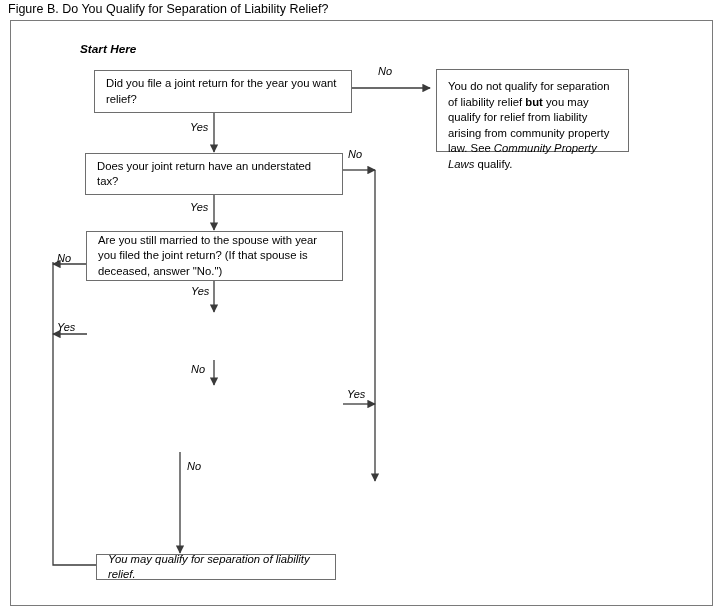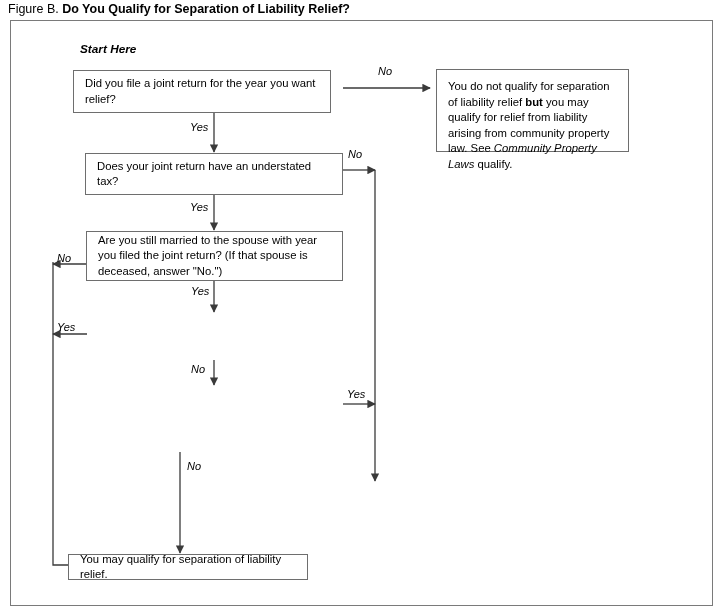--- a/index.html
+++ b/index.html
@@ -17,21 +17,21 @@
 
   
   #figure-title {
     position: absolute;
     left: 8px; top: 1px;
     font-size: 12.5px;
     line-height: 16px;
     white-space: nowrap;
   }
   #figure-title .fig-label { font-weight: normal; }
-  #figure-title .fig-question { font-weight: bold; }
+  #figure-title .fig-question { font-weight: normal; }
 
   
   #chart-frame {
     position: absolute;
     left: 10px; top: 20px;
     width: 703px; height: 586px;
     border: 1px solid #7a7a7a;
     background: #ffffff;
   }
 
@@ -124,40 +124,40 @@
 
       <path d="M 343 404 L 375 404" marker-end="url(#arrow)"></path>
 
       <path d="M 180 452 L 180 553" marker-end="url(#arrow)"></path>
 
     </g>
   </svg>
 
   <div id="start-here">Start Here</div>
 
-  <div class="node center-v" style="left:73px; top:70px; width:258px; height:43px;">
+  <div class="node center-v" style="left:94px; top:70px; width:258px; height:43px;">
     <span>Did you file a joint return for the year you want relief?</span>
   </div>
 
   <div class="node center-v" style="left:85px; top:153px; width:258px; height:42px;">
     <span>Does your joint return have an understated tax?</span>
   </div>
 
   <div class="node center-v" style="left:86px; top:231px; width:257px; height:50px;">
     <span>Are you still married to the spouse with year you filed the joint return? (If that spouse is deceased, answer "No.")</span>
   </div>
 
 
 
   <div class="node" style="left:436px; top:69px; width:193px; height:83px; padding-top:9px;">
     <span><span>You do not qualify for separation of liability relief </span><b>but</b><span> you may qualify for relief from liability arising from community property law. See </span><i>Community Property Laws</i><span> qualify.</span></span>
   </div>
 
 
-  <div class="node center-v" style="left:68px; top:554px; width:240px; height:26px;">
+  <div class="node center-v" style="left:96px; top:554px; width:240px; height:26px;font-style:italic;">
     <span>You may qualify for separation of liability relief.</span>
   </div>
 
   <div class="edge-label" style="left:378px; top:65px;">No</div>
 
   <div class="edge-label" style="left:190px; top:121px;">Yes</div>
 
   <div class="edge-label" style="left:348px; top:148px;">No</div>
 
   <div class="edge-label" style="left:190px; top:201px;">Yes</div>

